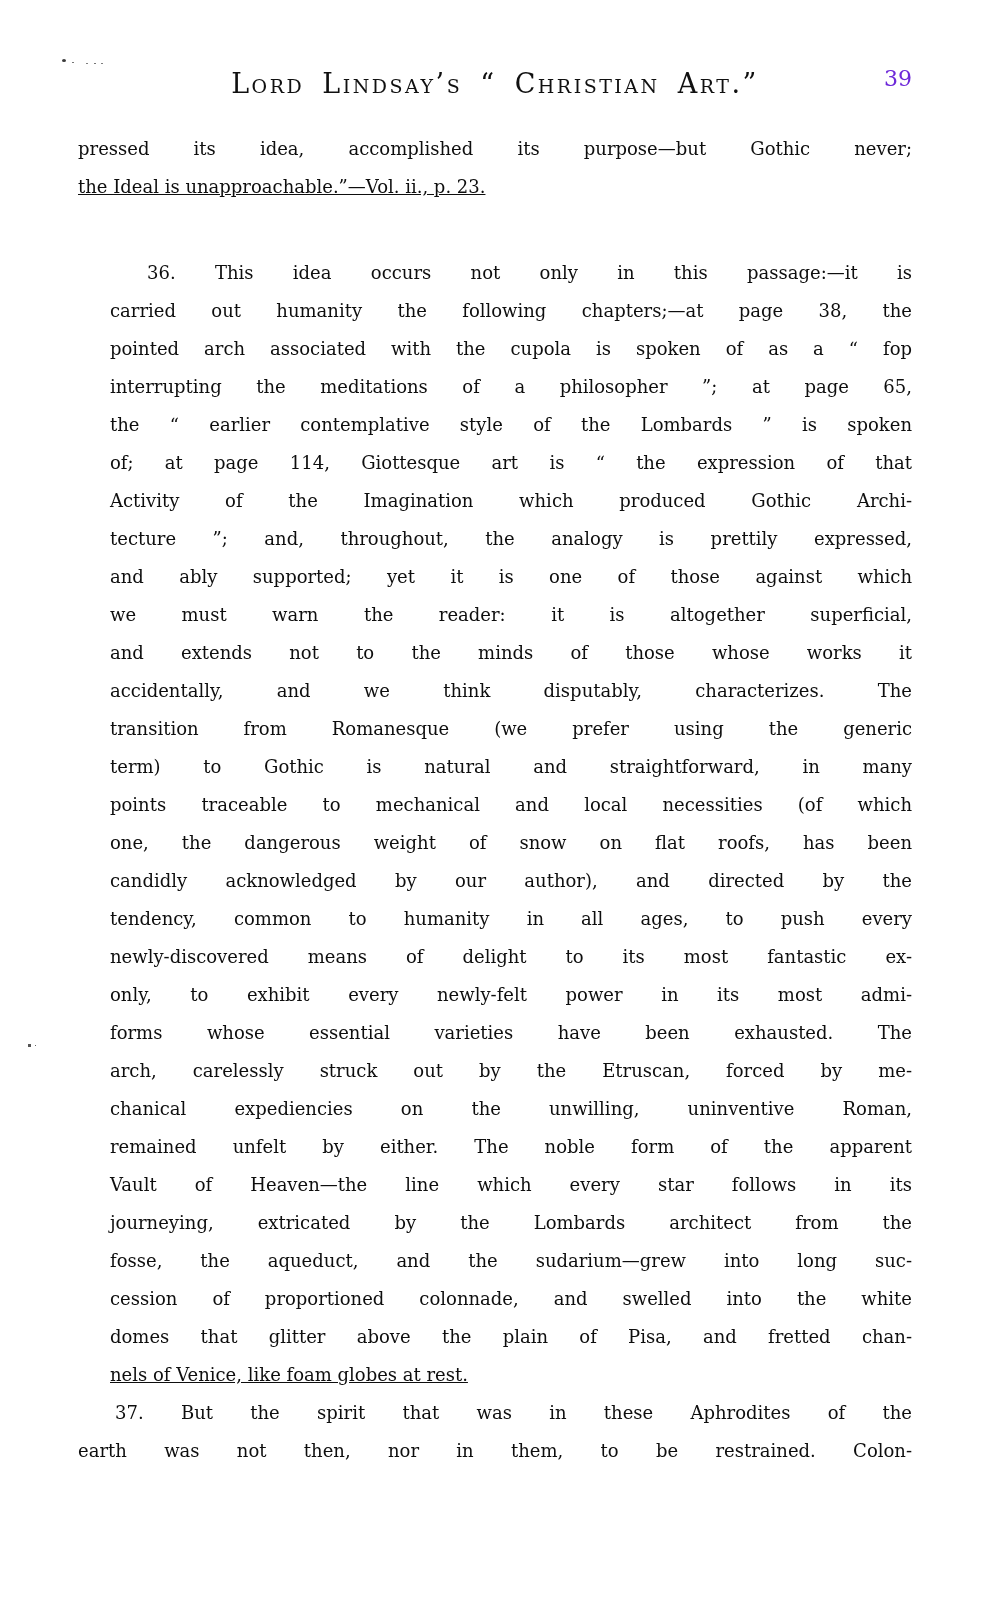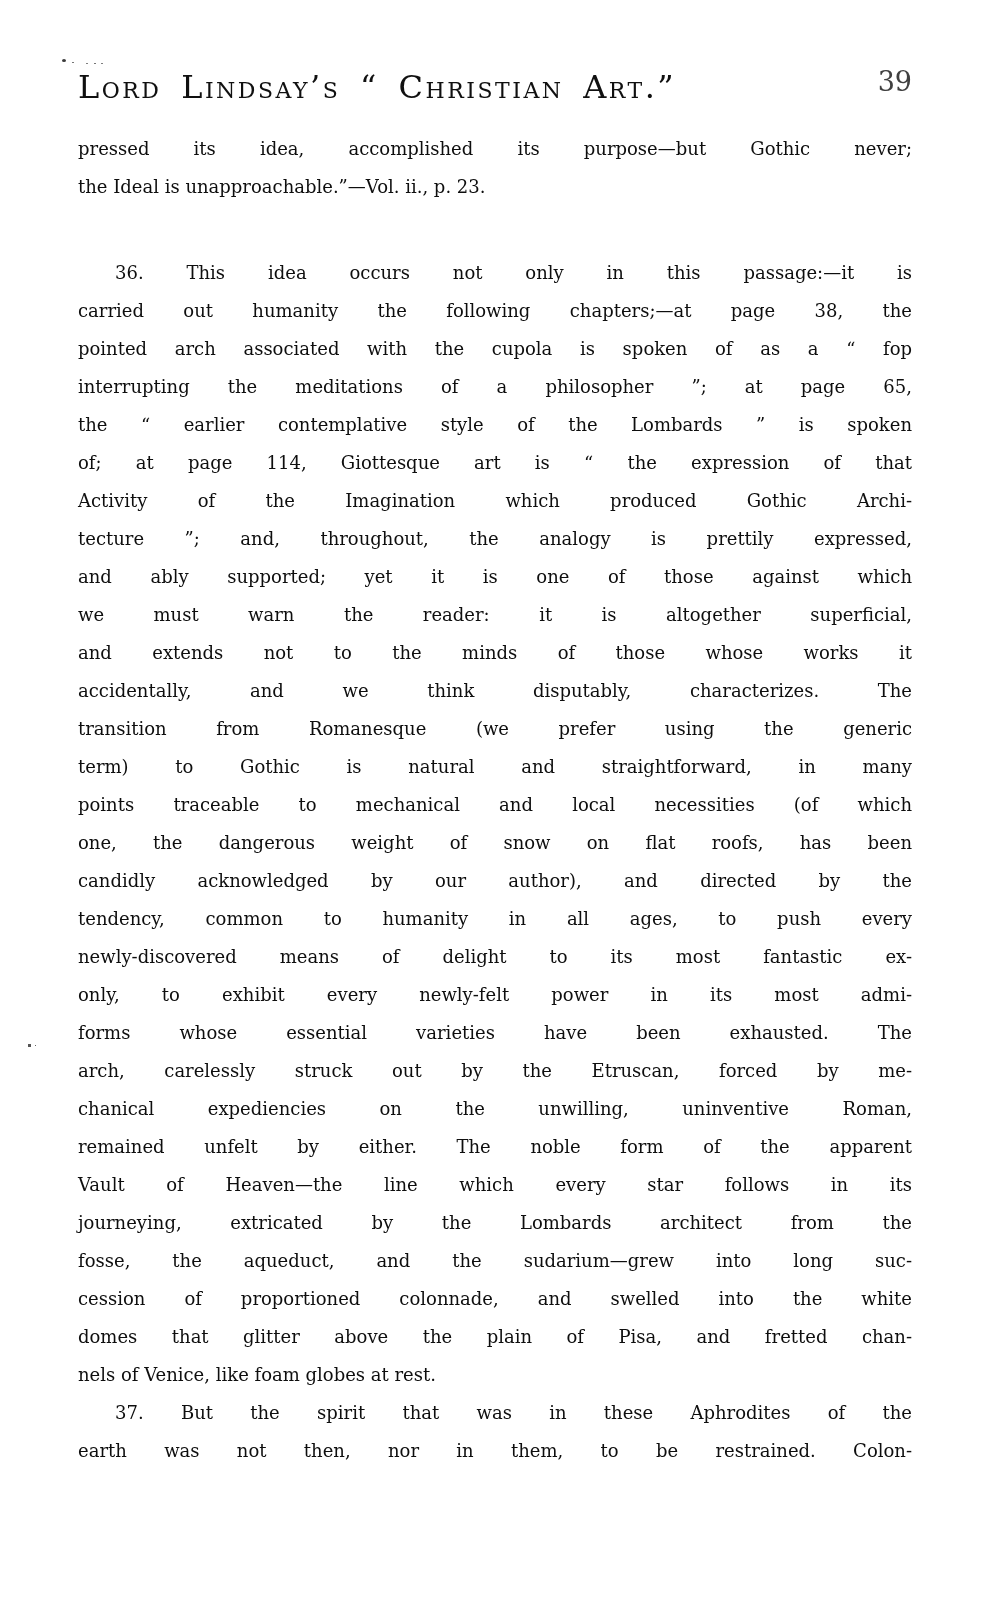--- a/index.html
+++ b/index.html
@@ -18,51 +18,52 @@
   .page {
     position: absolute;
     inset: 0;
     background: #ffffff;
   }
   .running-title {
     position: absolute;
     top: 68px;
     left: 78px;
     width: 834px;
+    text-align: center;
     font-variant-caps: small-caps;
-    font-size: 32px;
+    font-size: 27px;
     letter-spacing: 2.5px;
     word-spacing: 7px;
     color: #101010;
     white-space: nowrap;
   }
   .page-number {
     position: absolute;
     top: 66px;
     left: 78px;
     width: 834px;
     text-align: right;
-    font-size: 27px;
-    color: #404040;
+    font-size: 22px;
+    color: #6d28d9;
   }
   .body-text {
     position: absolute;
     top: 130px;
     left: 78px;
     width: 834px;
     font-size: 18px;
     line-height: 38px;
   }
   .paragraph { margin: 0; }
-  .paragraph.spaced { margin-top: 48px; }
+  .paragraph.spaced { margin-top: 48px; margin-left: 32px; }
   .line {
     text-align: justify;
     text-align-last: justify;
   }
-  .line.flush { text-align-last: left; }
+  .line.flush { text-align-last: left; text-decoration: underline; }
   .line.indent { text-indent: 37px; }
   
   .speckle-top {
     position: absolute;
     left: 62px;
     top: 59px;
     width: 4px;
     height: 3px;
     background: #3a3a3a;
     border-radius: 50%;

